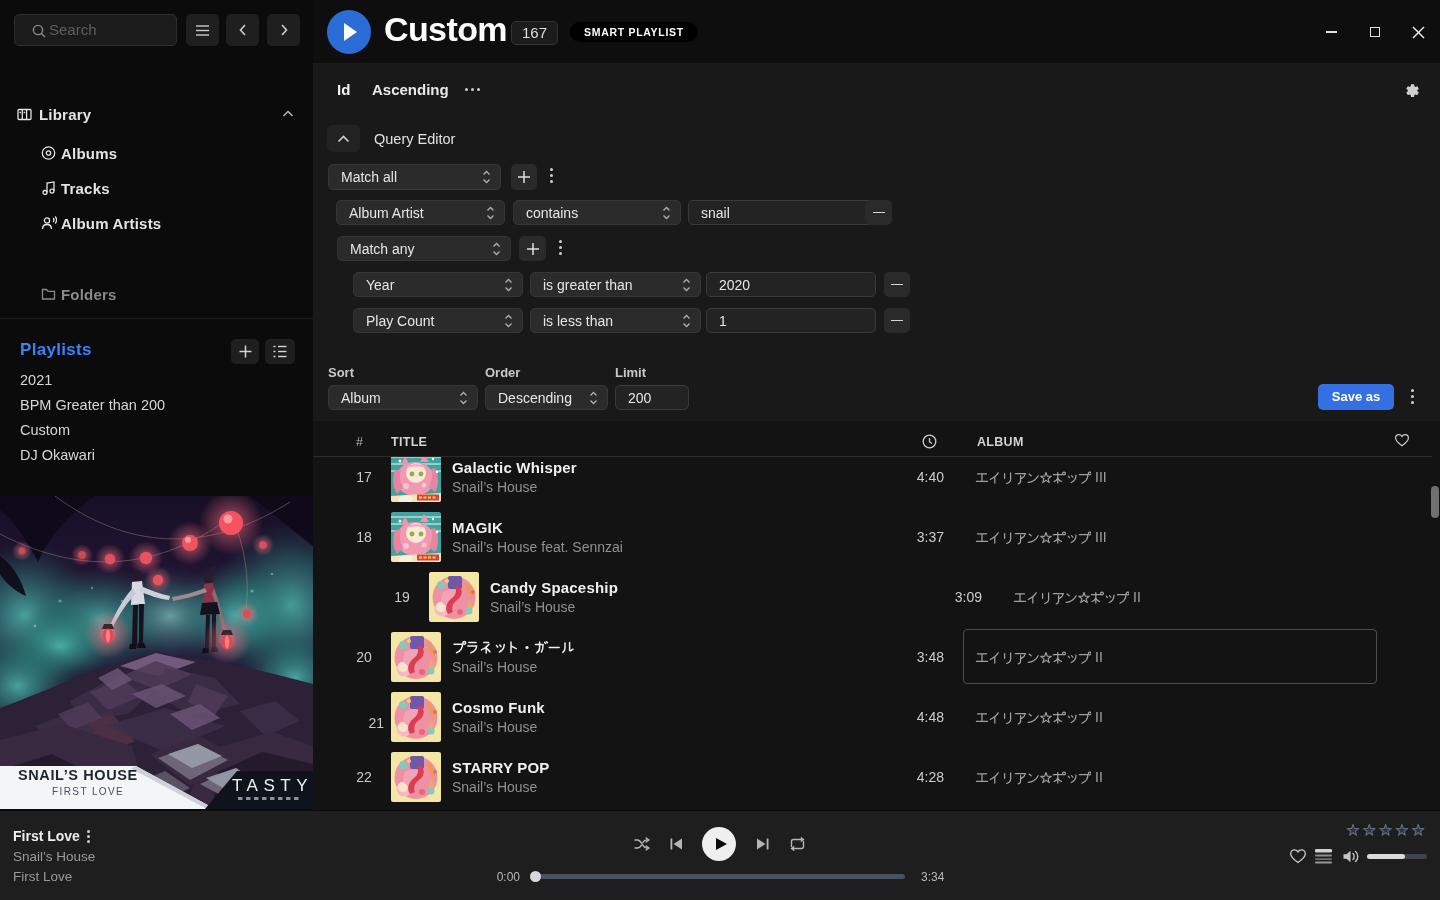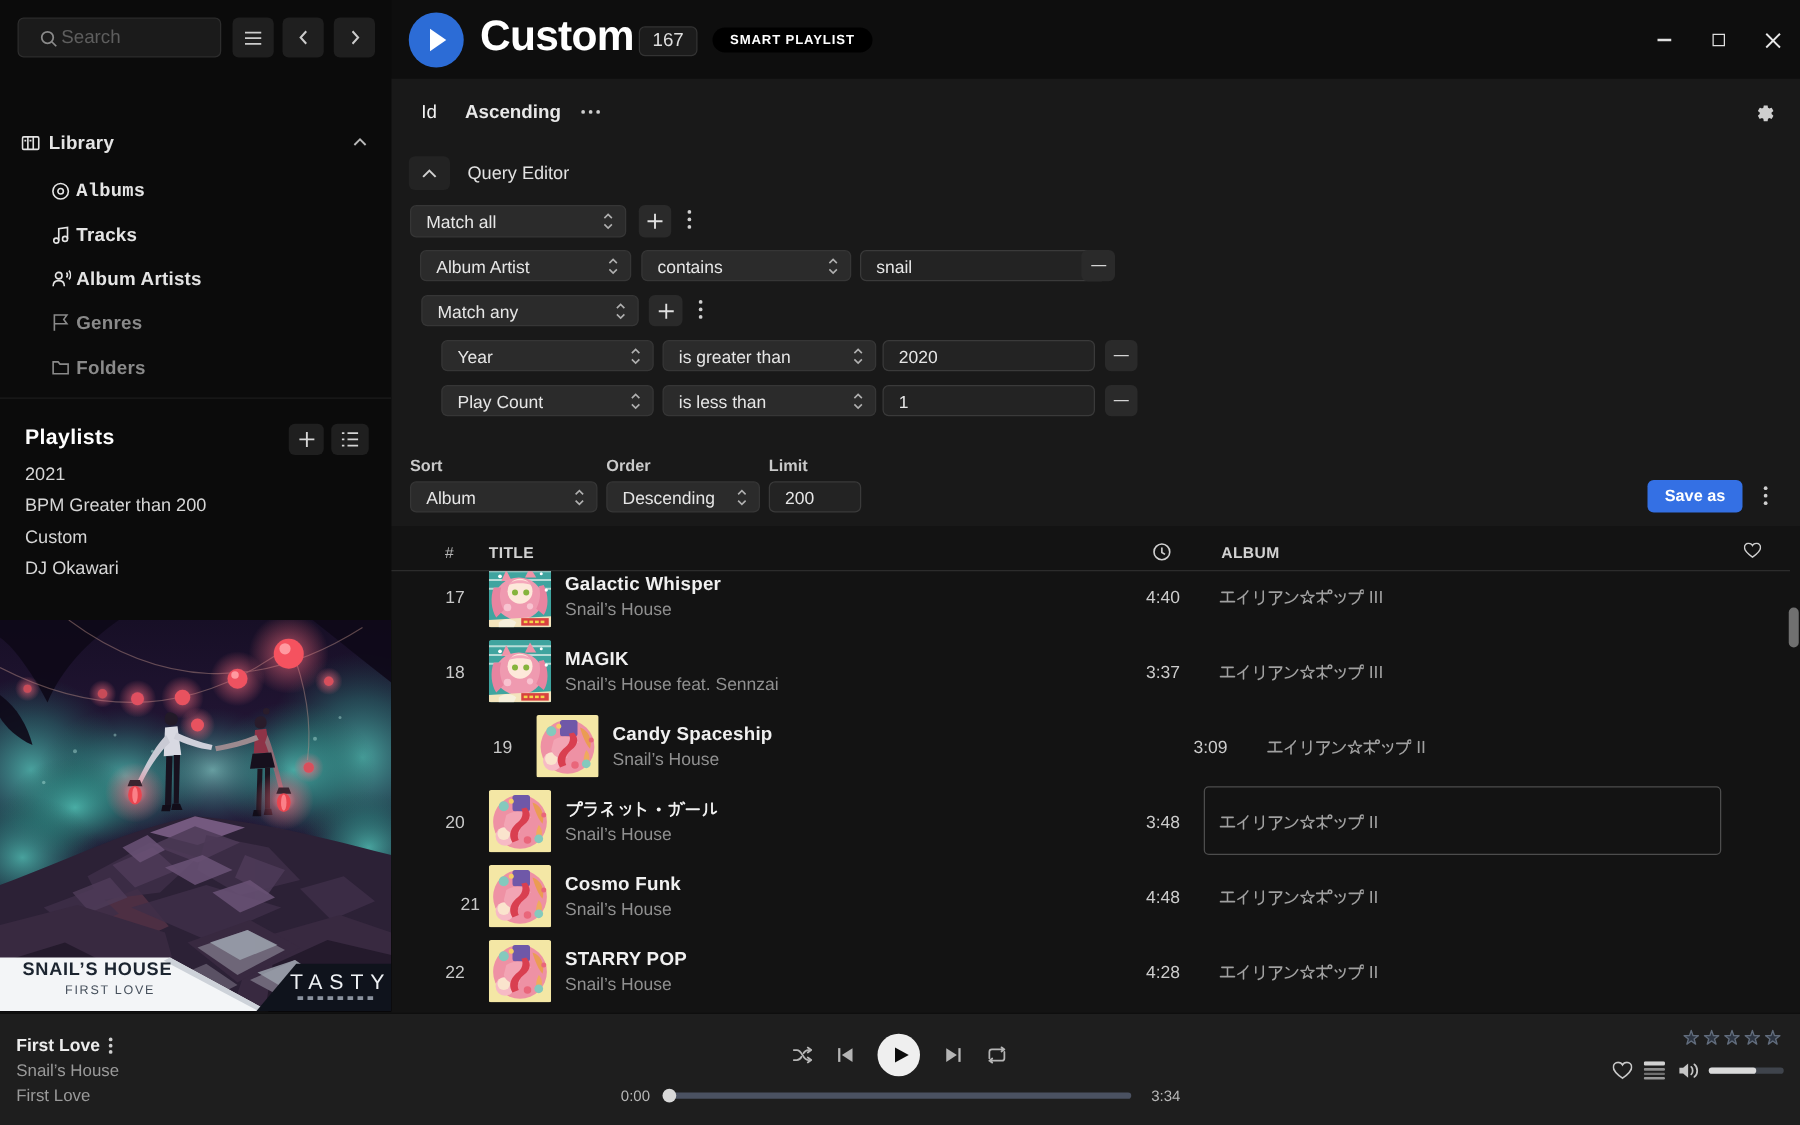--- a/index.html
+++ b/index.html
@@ -11,21 +11,21 @@
 #search{position:absolute;left:14px;top:14px;width:163px;height:32px;background:#1b1b1b;border:1px solid #2d2d2d;border-radius:5px;color:#5e5e5e;font-size:15px;line-height:30px;}
 #search span{margin-left:34px;}
 .sbtn{position:absolute;top:14px;height:32px;background:#1f1f1f;border-radius:5px;display:flex;align-items:center;justify-content:center;}
 .nav{position:absolute;left:0;width:313px;height:34px;display:flex;align-items:center;color:#e4e4e4;font-weight:700;font-size:15px;}
 .nav .ic{position:absolute;left:17px;top:50%;transform:translateY(-50%);display:flex;}
 .nav .tx{margin-left:39px;letter-spacing:.2px;}
 .nav2{position:absolute;left:0;width:313px;height:34px;display:flex;align-items:center;color:#e4e4e4;font-weight:700;font-size:15px;}
 .nav2 .ic{position:absolute;left:41px;top:50%;transform:translateY(-50%);display:flex;}
 .nav2 .tx{margin-left:61px;letter-spacing:.2px;}
 .dim{color:#8a8a8a;}
-#pltitle{position:absolute;left:20px;top:340px;font-size:17px;font-weight:700;color:#ffffff;letter-spacing:.3px;}
+#pltitle{position:absolute;left:20px;top:340px;font-size:17px;font-weight:700;color:#3b82f6;letter-spacing:.3px;}
 .plitem{position:absolute;left:20px;width:280px;height:25px;line-height:25px;color:#d6d6d6;font-size:14.5px;}
 #art{position:absolute;left:0;top:496px;width:313px;height:313px;overflow:hidden;}
 
 #topband{position:absolute;left:313px;top:0;width:1127px;height:63px;background:#0e0e0e;}
 #content{position:absolute;left:313px;top:63px;width:1127px;height:358px;background:#191919;}
 #tablewrap{position:absolute;left:313px;top:421px;width:1127px;height:389px;background:#131313;}
 #playbtn{position:absolute;left:14px;top:10px;width:44px;height:44px;border-radius:50%;background:#2c6cd6;}
 #playbtn:after{content:"";position:absolute;left:17px;top:13px;border-left:13px solid #fff;border-top:9px solid transparent;border-bottom:9px solid transparent;}
 #ptitle{position:absolute;left:71px;top:10px;font-size:34px;font-weight:700;color:#fff;letter-spacing:-0.6px;}
 #badge{position:absolute;left:198px;top:21px;width:47px;height:24px;background:#1c1c1c;border:1px solid #333;border-radius:5px;color:#dedede;font-size:15px;text-align:center;line-height:22px;}
@@ -164,21 +164,21 @@
     <div id="badge">167</div>
     <div id="chip">SMART PLAYLIST</div>
     <div class="abs" style="left:1013px;top:31px;width:11px;height:2px;background:#e0e0e0;"></div>
     <div class="abs" style="left:1057px;top:27px;width:10px;height:10px;border:1.5px solid #e0e0e0;"></div>
     <svg class="abs" style="left:1099px;top:26px;" width="13" height="13" viewBox="0 0 13 13" stroke="#e8e8e8" stroke-width="1.5">
         <line x1="1" y1="1" x2="12" y2="12"></line>
         <line x1="12" y1="1" x2="1" y2="12"></line>
       </svg>
   </div>
   <div id="content">
-    <div class="abs" style="left:24px;top:18px;font-size:15px;font-weight:400;color:#f2f2f2;">Id</div>
+    <div class="abs" style="left:24px;top:18px;font-size:15px;font-weight:700;color:#f2f2f2;">Id</div>
     <div class="abs" style="left:59px;top:18px;font-size:15px;font-weight:700;color:#e8e8e8;">Ascending</div>
     <div class="abs hdots" style="left:152px;top:25px;">
         <i></i>
         <i></i>
         <i></i>
       </div>
     <svg class="abs" style="left:1090px;top:19px;" width="16" height="16" viewBox="0 0 24 24" fill="#cfcfcf">
         <path d="M12 8.5a3.5 3.5 0 1 0 0 7 3.5 3.5 0 0 0 0-7zm9.4 5.4c.05-.6.05-1.2 0-1.8l2-1.6c.2-.15.25-.4.13-.62l-1.9-3.3a.5.5 0 0 0-.6-.22l-2.4.96a8 8 0 0 0-1.55-.9l-.36-2.55a.5.5 0 0 0-.5-.42h-3.8a.5.5 0 0 0-.5.42l-.36 2.55c-.55.24-1.07.54-1.55.9l-2.4-.96a.5.5 0 0 0-.6.22l-1.9 3.3c-.12.21-.07.47.13.62l2 1.6a8 8 0 0 0 0 1.8l-2 1.6c-.2.15-.25.4-.13.62l1.9 3.3c.12.21.38.3.6.22l2.4-.96c.48.36 1 .66 1.55.9l.36 2.55c.04.24.25.42.5.42h3.8c.25 0 .46-.18.5-.42l.36-2.55a8 8 0 0 0 1.55-.9l2.4.96c.22.08.48 0 .6-.22l1.9-3.3a.5.5 0 0 0-.13-.62l-2-1.6z"></path>
       </svg>
     <div class="abs" style="left:14px;top:62px;width:33px;height:27px;background:#232323;border-radius:5px;display:flex;align-items:center;justify-content:center;">
@@ -515,21 +515,21 @@
             <line x1="9.6" y1="3" x2="9.6" y2="13"></line>
             <line x1="2.5" y1="6" x2="4" y2="6"></line>
             <line x1="6.6" y1="6" x2="8.2" y2="6"></line>
           </svg>
         </span>
       <span class="tx">Library</span>
       <svg class="abs" style="left:282px;top:12px" width="12" height="10" viewBox="0 0 12 10" fill="none" stroke="#b8b8b8" stroke-width="1.5">
           <polyline points="1.5,7 6,2.5 10.5,7"></polyline>
         </svg>
     </div>
-    <div class="nav2" style="top:136px;font-family:Liberation Mono, monospace;">
+    <div class="nav2" style="top:136px;">
       <span class="ic">
           <svg width="15" height="15" viewBox="0 0 15 15" fill="none" stroke="#e4e4e4" stroke-width="1.3">
             <circle cx="7.5" cy="7.5" r="6.2"></circle>
             <circle cx="7.5" cy="7.5" r="2.2"></circle>
           </svg>
         </span>
       <span class="tx">Albums</span>
     </div>
     <div class="nav2" style="top:171px;">
       <span class="ic">
@@ -544,28 +544,20 @@
     <div class="nav2" style="top:206px;">
       <span class="ic">
           <svg width="16" height="15" viewBox="0 0 16 15" fill="none" stroke="#e4e4e4" stroke-width="1.3">
             <circle cx="6" cy="5" r="2.6"></circle>
             <path d="M1.5 13.5 C1.5 10.4 3.5 9 6 9 C8.5 9 10.5 10.4 10.5 13.5"></path>
             <path d="M12.2 2.5 C13.1 3.6 13.1 5.4 12.2 6.5"></path>
             <path d="M14.2 1 C15.8 3 15.8 6 14.2 8"></path>
           </svg>
         </span>
       <span class="tx">Album Artists</span>
-    </div>
-    <div class="nav2 dim" style="top:241px;">
-      <span class="ic">
-          <svg width="15" height="15" viewBox="0 0 15 15" fill="none" stroke="#8a8a8a" stroke-width="1.3">
-            <path d="M2.5 14 L2.5 1.5 L12.5 1.5 L10 5 L12.5 8.5 L2.5 8.5"></path>
-          </svg>
-        </span>
-      <span class="tx">Genres</span>
     </div>
     <div class="nav2 dim" style="top:277px;">
       <span class="ic">
           <svg width="15" height="15" viewBox="0 0 15 15" fill="none" stroke="#8a8a8a" stroke-width="1.3">
             <path d="M1.5 12.5 L1.5 3 L5.5 3 L7 4.8 L13.5 4.8 L13.5 12.5 Z"></path>
           </svg>
         </span>
       <span class="tx">Folders</span>
     </div>
     <div class="abs" style="left:0;top:318px;width:313px;height:1px;background:#1d1d1d;"></div>

